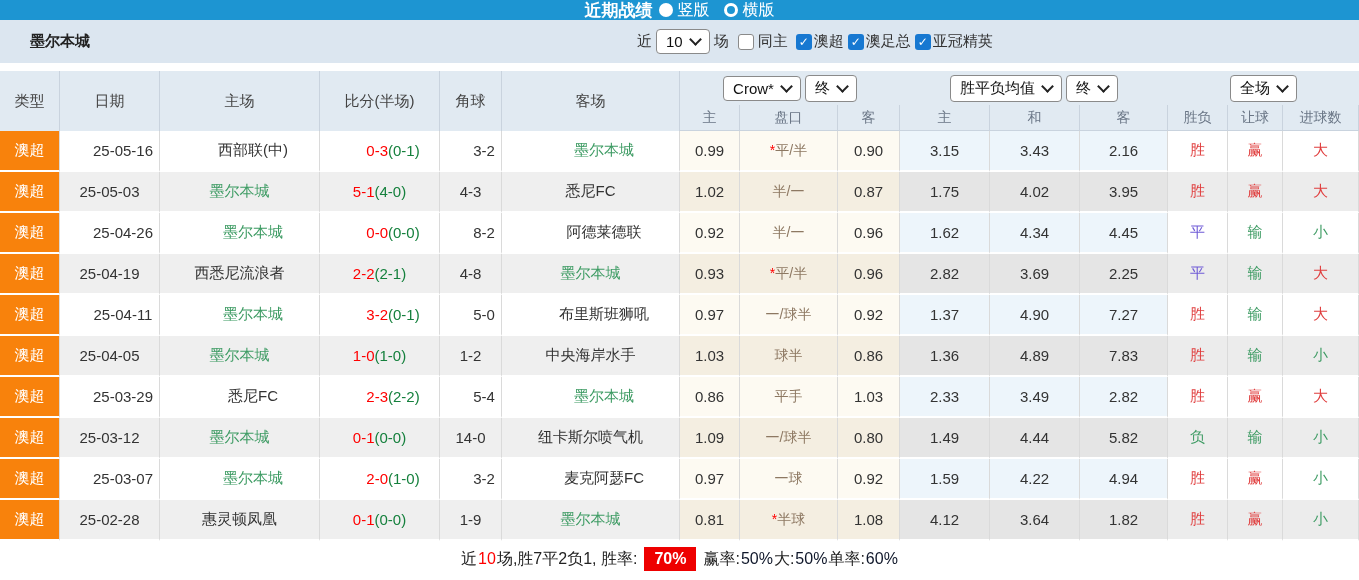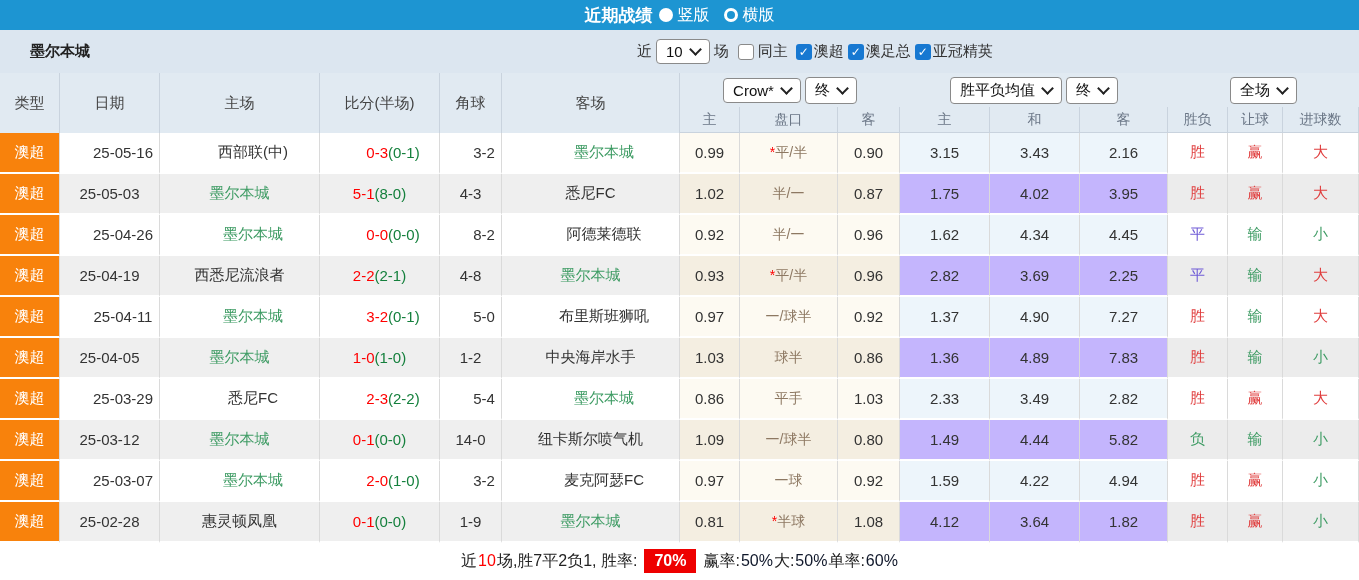--- a/index.html
+++ b/index.html
@@ -3,21 +3,21 @@
 <meta charset="utf-8">
 <style>
   html,body{margin:0;padding:0;}
   body{
     width:1359px;height:580px;overflow:hidden;background:#fff;
     font-family:"Liberation Sans","DejaVu Sans",sans-serif;
     -webkit-font-smoothing:antialiased;
   }
   
   .topbar{
-    height:30px;background:#1d95d2;color:#fff;
+    height:20px;background:#1d95d2;color:#fff;
     display:flex;align-items:center;justify-content:center;gap:6px;
     font-size:16px;
   }
   .topbar .title{font-weight:bold;font-size:17px;}
   .radio-item{display:inline-flex;align-items:center;gap:5px;cursor:pointer;}
   .radio{display:inline-block;width:14px;height:14px;border-radius:50%;box-sizing:border-box;}
   .radio.on{background:#fff;}
   .radio.off{border:3px solid #fff;background:transparent;}
   
   .filterbar{
@@ -32,42 +32,42 @@
   }
   .chev{display:inline-block;width:7px;height:7px;border-right:2px solid #222;border-bottom:2px solid #222;
         transform:rotate(45deg);margin-left:8px;margin-top:-4px;}
   .cb{display:inline-block;width:16px;height:16px;border-radius:3px;box-sizing:border-box;
       text-align:center;line-height:16px;font-size:12px;cursor:pointer;}
   .cb.off{background:#fff;border:1px solid #8a8a8a;}
   .cb.on{background:#1778d1;color:#fff;}
   .cb.on::after{content:"✓";font-weight:bold;}
   .lg{display:inline-flex;align-items:center;gap:2px;margin-left:4px;}
   
-  table{border-collapse:separate;border-spacing:0;table-layout:fixed;width:1359px;}
+  table{border-collapse:separate;border-spacing:0;table-layout:fixed;width:1359px;margin-top:8px;}
   thead th{
     background:#e1eaf2;font-weight:normal;font-size:15px;color:#444;
     border-right:1px solid #c9d3de;box-sizing:border-box;
   }
   thead th.nobr{border-right:none;}
   tr.selrow{height:34px;}
   tr.subrow{height:26px;}
   .subrow th{font-size:14px;color:#6a7686;border-bottom:1px solid #c9d3de;}
   .selwrap{display:flex;align-items:center;justify-content:center;gap:4px;}
   tbody td{
     height:41px;text-align:center;font-size:15px;color:#333;box-sizing:border-box;
     border-right:1px solid #dadada;border-bottom:2px solid #fff;
     overflow:hidden;white-space:nowrap;
   }
   tbody td.c-league{background:#f8820c;color:#fff;}
   tr.odd  td.c-plain{background:#fff;padding-left:28px;}
   tr.even td.c-plain{background:#efefef;}
   tr.odd  td.c-cream{background:#fdfaf2;}
   tr.even td.c-cream{background:#f4eee1;}
   tr.odd  td.c-blue{background:#edf5fb;}
-  tr.even td.c-blue{background:#c4b5fd;}
+  tr.even td.c-blue{background:#e5e5e5;}
   tr.odd  td.c-gray{background:#fff;}
   tr.even td.c-gray{background:#ececec;}
   td.team{cursor:pointer;}
   td.team.self{color:#3d9b63;}
   .ft{color:#f00;}
   .ht{color:#15803d;}
   td.hcap{color:#8d7862;font-size:14px;}
   .star{color:#f00;}
   .t-red{color:#e03e3e;}
   .t-green{color:#3d9b63;}
@@ -212,21 +212,21 @@
         <td class="c-blue">3.43</td>
         <td class="c-blue">2.16</td>
         <td class="c-gray t-red">胜</td>
         <td class="c-gray t-red">赢</td>
         <td class="c-gray t-red">大</td>
       </tr>
       <tr class="even">
         <td class="c-league">澳超</td>
         <td class="c-plain">25-05-03</td>
         <td class="c-plain team self">墨尔本城</td>
-        <td class="c-plain"><span class="ft">5-1</span><span class="ht">(8-0)</span></td>
+        <td class="c-plain"><span class="ft">5-1</span><span class="ht">(4-0)</span></td>
         <td class="c-plain">4-3</td>
         <td class="c-plain team">悉尼FC</td>
         <td class="c-cream">1.02</td>
         <td class="c-cream hcap">半/一</td>
         <td class="c-cream">0.87</td>
         <td class="c-blue">1.75</td>
         <td class="c-blue">4.02</td>
         <td class="c-blue">3.95</td>
         <td class="c-gray t-red">胜</td>
         <td class="c-gray t-red">赢</td>

